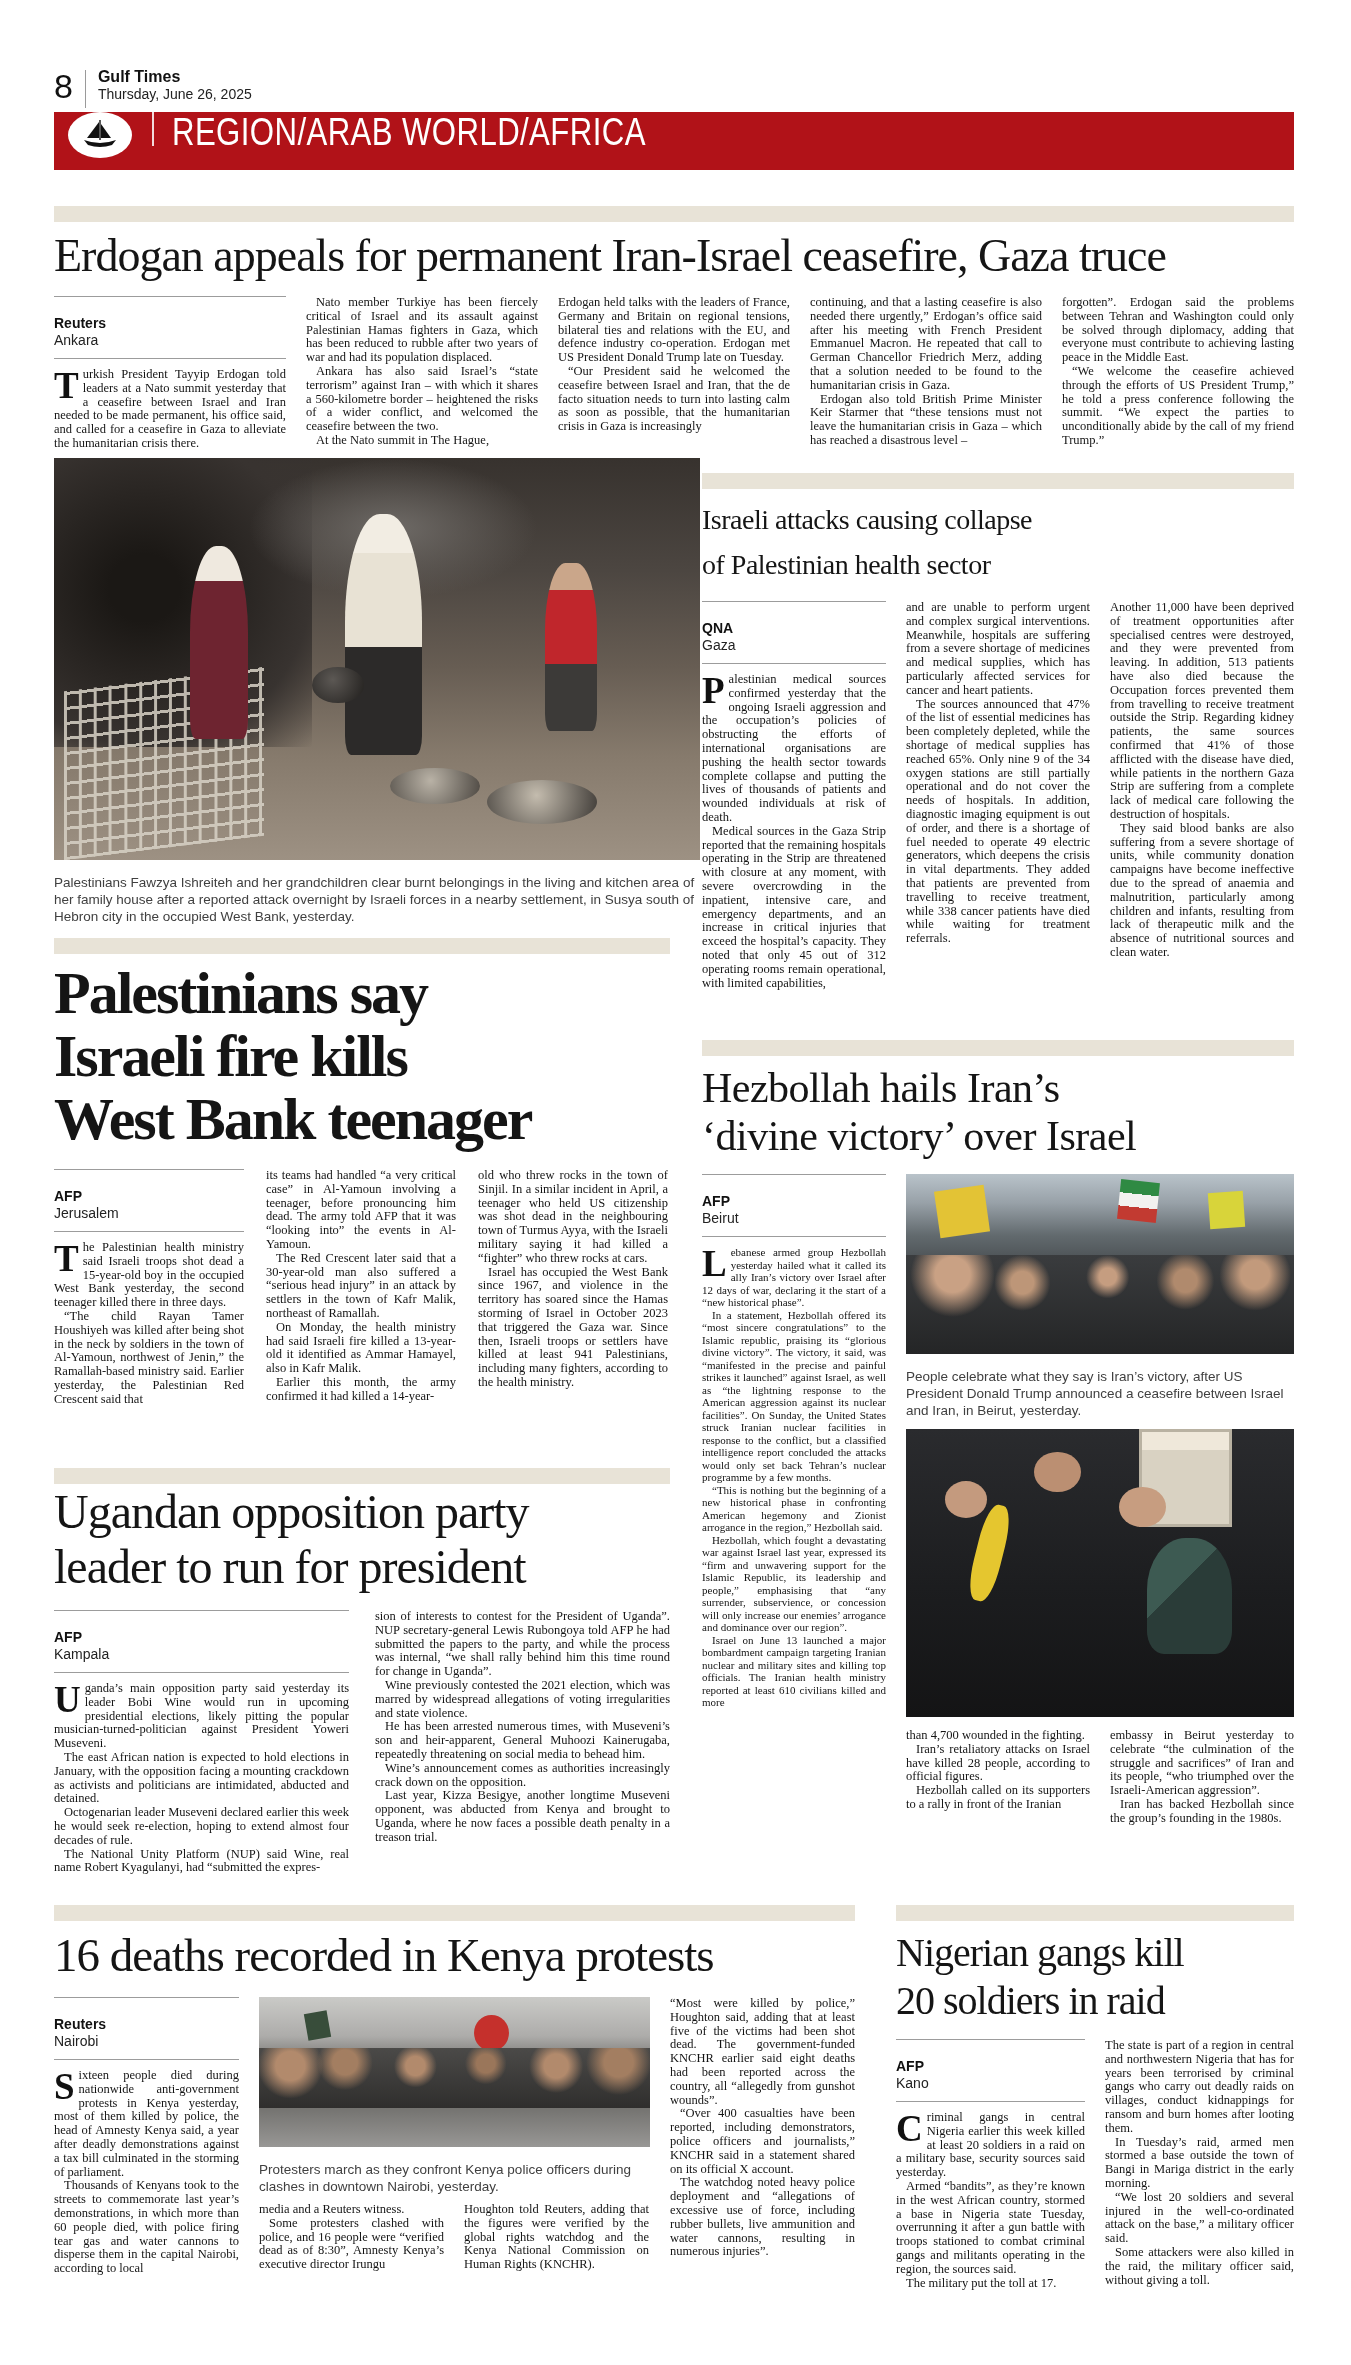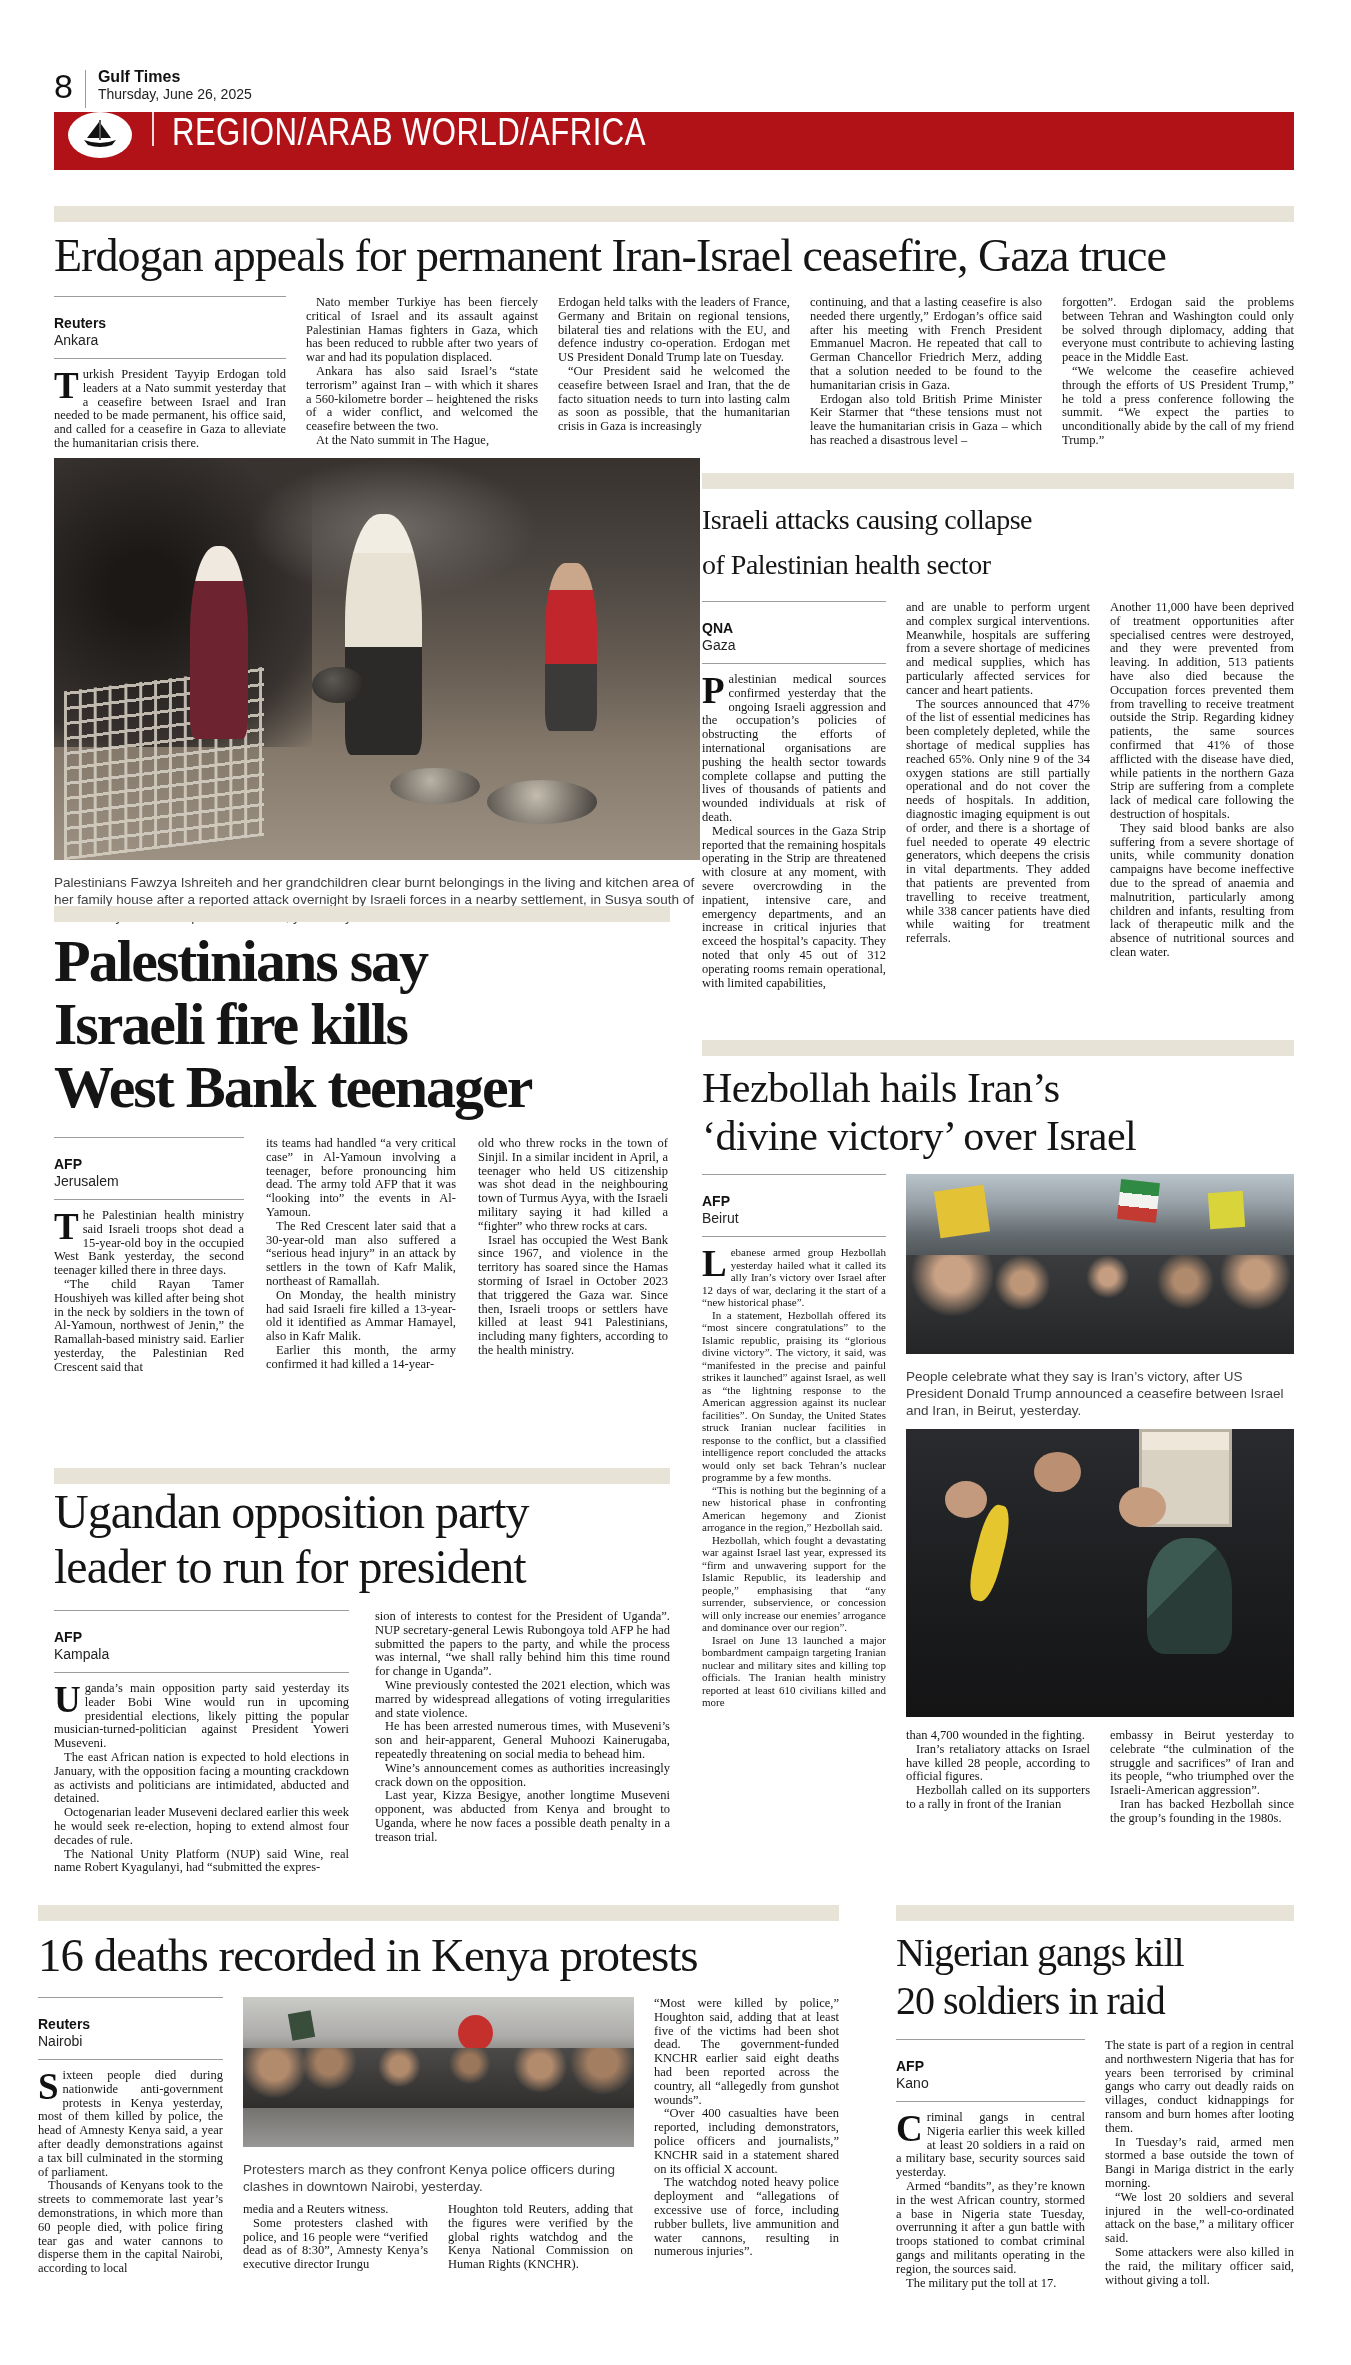--- a/index.html
+++ b/index.html
@@ -46,42 +46,42 @@
   #art1 .col{width:232px;flex:0 0 auto}
 
   #photo1blk{left:54px;top:458px;width:646px}
   .ph1{width:646px;height:402px}
 
   #art2{left:702px;top:473px;width:592px}
   #art2 .hl{font-size:28px;line-height:45px;margin:8px 0 14px 0;letter-spacing:-.5px}
   #art2 .cols{gap:20px;height:412px}
   #art2 .col{width:184px;flex:0 0 auto}
 
-  #art3{left:54px;top:906px;width:616px}
+  #art3{left:54px;top:938px;width:616px}
   #art3 .hl{font-size:60px;line-height:63px;margin:8px 0 18px 0}
   #art3 .cols{gap:22px;height:262px}
   #art3 .col{width:190px;flex:0 0 auto}
 
   #hez{left:702px;top:1040px;width:592px}
   #hez .hl{font-size:42px;line-height:48px;margin:8px 0 14px 0;letter-spacing:-.5px}
   #hez .cols{gap:20px;height:682px}
   #hez .hezc1{width:184px;flex:0 0 auto}
   #hez .hezc1 .colbody{font-size:11px;line-height:12.5px}
   #hez .hezright{width:388px;flex:0 0 auto}
   .phA{width:388px;height:180px}
   .phB{width:388px;height:288px;margin-top:10px}
   .hezbot{display:flex;gap:20px;margin-top:12px;height:118px;overflow:hidden}
   .hezbot .col{width:184px;flex:0 0 auto}
 
   #art5{left:54px;top:1468px;width:616px}
   #art5 .hl{font-size:48px;line-height:55px;margin:0 0 16px 0}
   #art5 .cols{gap:26px;height:288px}
   #art5 .col{width:295px;flex:0 0 auto}
 
-  #kenya{left:38px;top:1905px;width:801px}
+  #kenya{left:54px;top:1905px;width:801px}
   #kenya .hl{font-size:47px;line-height:52px;margin:8px 0 16px 0}
   #kenya .cols{gap:20px;height:342px}
   #kenya .kcol{width:185px;flex:0 0 auto}
   #kenya .kmid{width:391px;flex:0 0 auto}
   .phK{width:391px;height:150px}
   .ksub{display:flex;gap:20px;margin-top:8px;height:112px;overflow:hidden}
   .ksub .col{width:185px;flex:0 0 auto}
 
   #nigeria{left:896px;top:1905px;width:398px}
   #nigeria .hl{font-size:40px;line-height:48px;margin:8px 0 14px 0}

